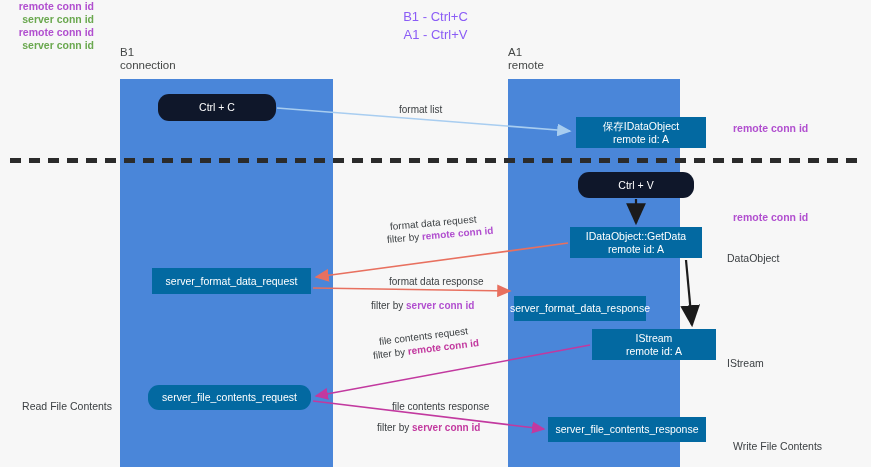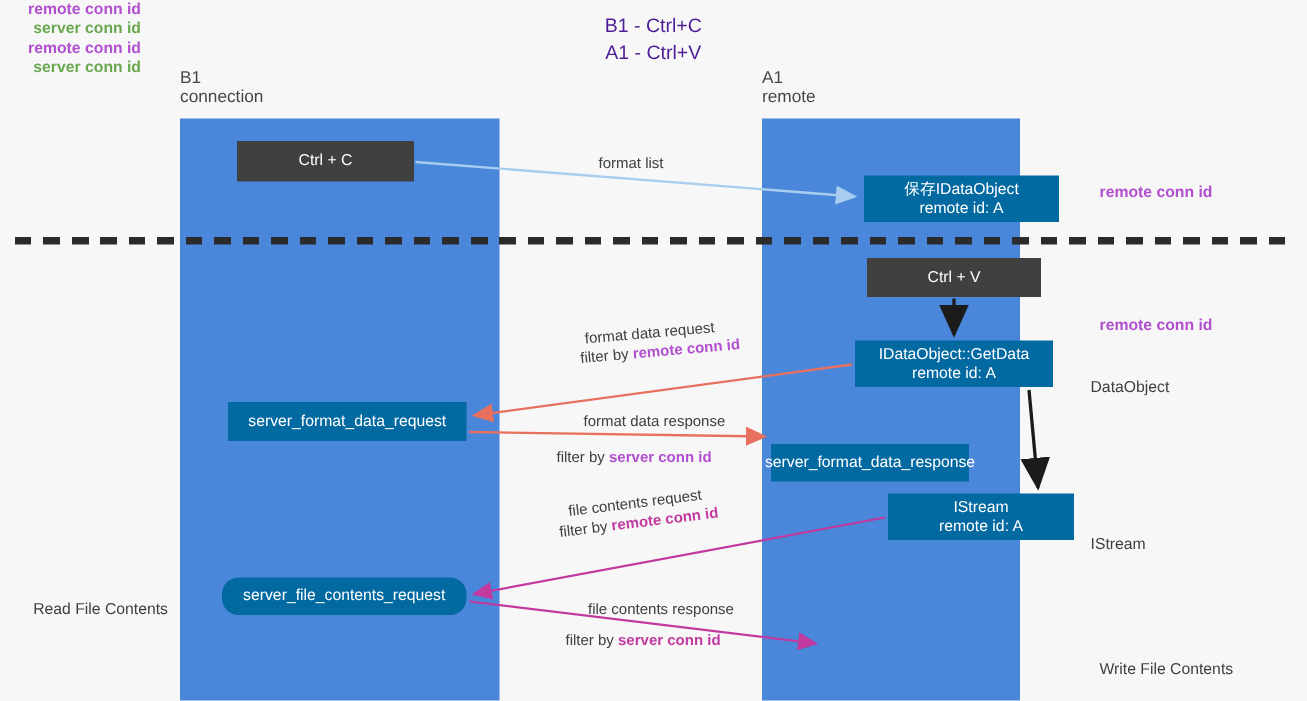--- a/index.html
+++ b/index.html
@@ -40,40 +40,40 @@
   #head-a1 { left: 508px; top: 46px; width: 172px; }
 
   
   #diagram-title {
     position: absolute;
     left: 0; top: 8px;
     width: 871px;
     text-align: center;
     font-size: 13px;
     line-height: 18px;
-    color: #4c1d95;
+    color: #8b5cf6;
     white-space: pre-line;
   }
 
   
   .node {
     position: absolute;
     box-sizing: border-box;
     display: flex;
     flex-direction: column;
     align-items: center;
     justify-content: center;
     color: #ffffff;
     font-size: 10.5px;
     line-height: 13px;
     text-align: center;
     padding: 2px 4px;
     white-space: pre-line;
   }
-  .node.green  { background: #404040; }
+  .node.green  { background: #0f172a; border-radius: 11px; }
   .node.orange { background: #0369a1; }
 
   #node-ctrlc   { left: 158px; top: 94px;  width: 118px; height: 27px; }
   #node-saveido { left: 576px; top: 117px; width: 130px; height: 31px; }
   #node-ctrlv   { left: 578px; top: 172px; width: 116px; height: 26px; }
   #node-getdata { left: 570px; top: 227px; width: 132px; height: 31px; }
   #node-sfdreq  { left: 152px; top: 268px; width: 159px; height: 26px; }
   #node-sfdresp { left: 514px; top: 296px; width: 132px; height: 25px; }
   #node-istream { left: 592px; top: 329px; width: 124px; height: 31px; }
   #node-sfcreq  { left: 148px; top: 385px; width: 163px; height: 25px; border-radius: 11px; }
@@ -191,20 +191,21 @@
   <div id="node-saveido" class="node orange">保存IDataObject
 remote id: A</div>
   <div id="node-ctrlv" class="node green">Ctrl + V</div>
   <div id="node-getdata" class="node orange">IDataObject::GetData
 remote id: A</div>
   <div id="node-sfdreq" class="node orange">server_format_data_request</div>
   <div id="node-sfdresp" class="node orange">server_format_data_response</div>
   <div id="node-istream" class="node orange">IStream
 remote id: A</div>
   <div id="node-sfcreq" class="node orange">server_file_contents_request</div>
+  <div id="node-sfcresp" class="node orange">server_file_contents_response</div>
 
   <div id="divider"></div>
 
   <div id="ann-remote-1" class="ann purple">remote conn id</div>
   <div id="ann-remote-2" class="ann purple">remote conn id</div>
   <div id="ann-dataobject" class="ann plain">DataObject</div>
   <div id="ann-istream-lbl" class="ann plain">IStream</div>
   <div id="ann-write-file" class="ann plain">Write File Contents</div>
 
   <div id="ann-left-1">

